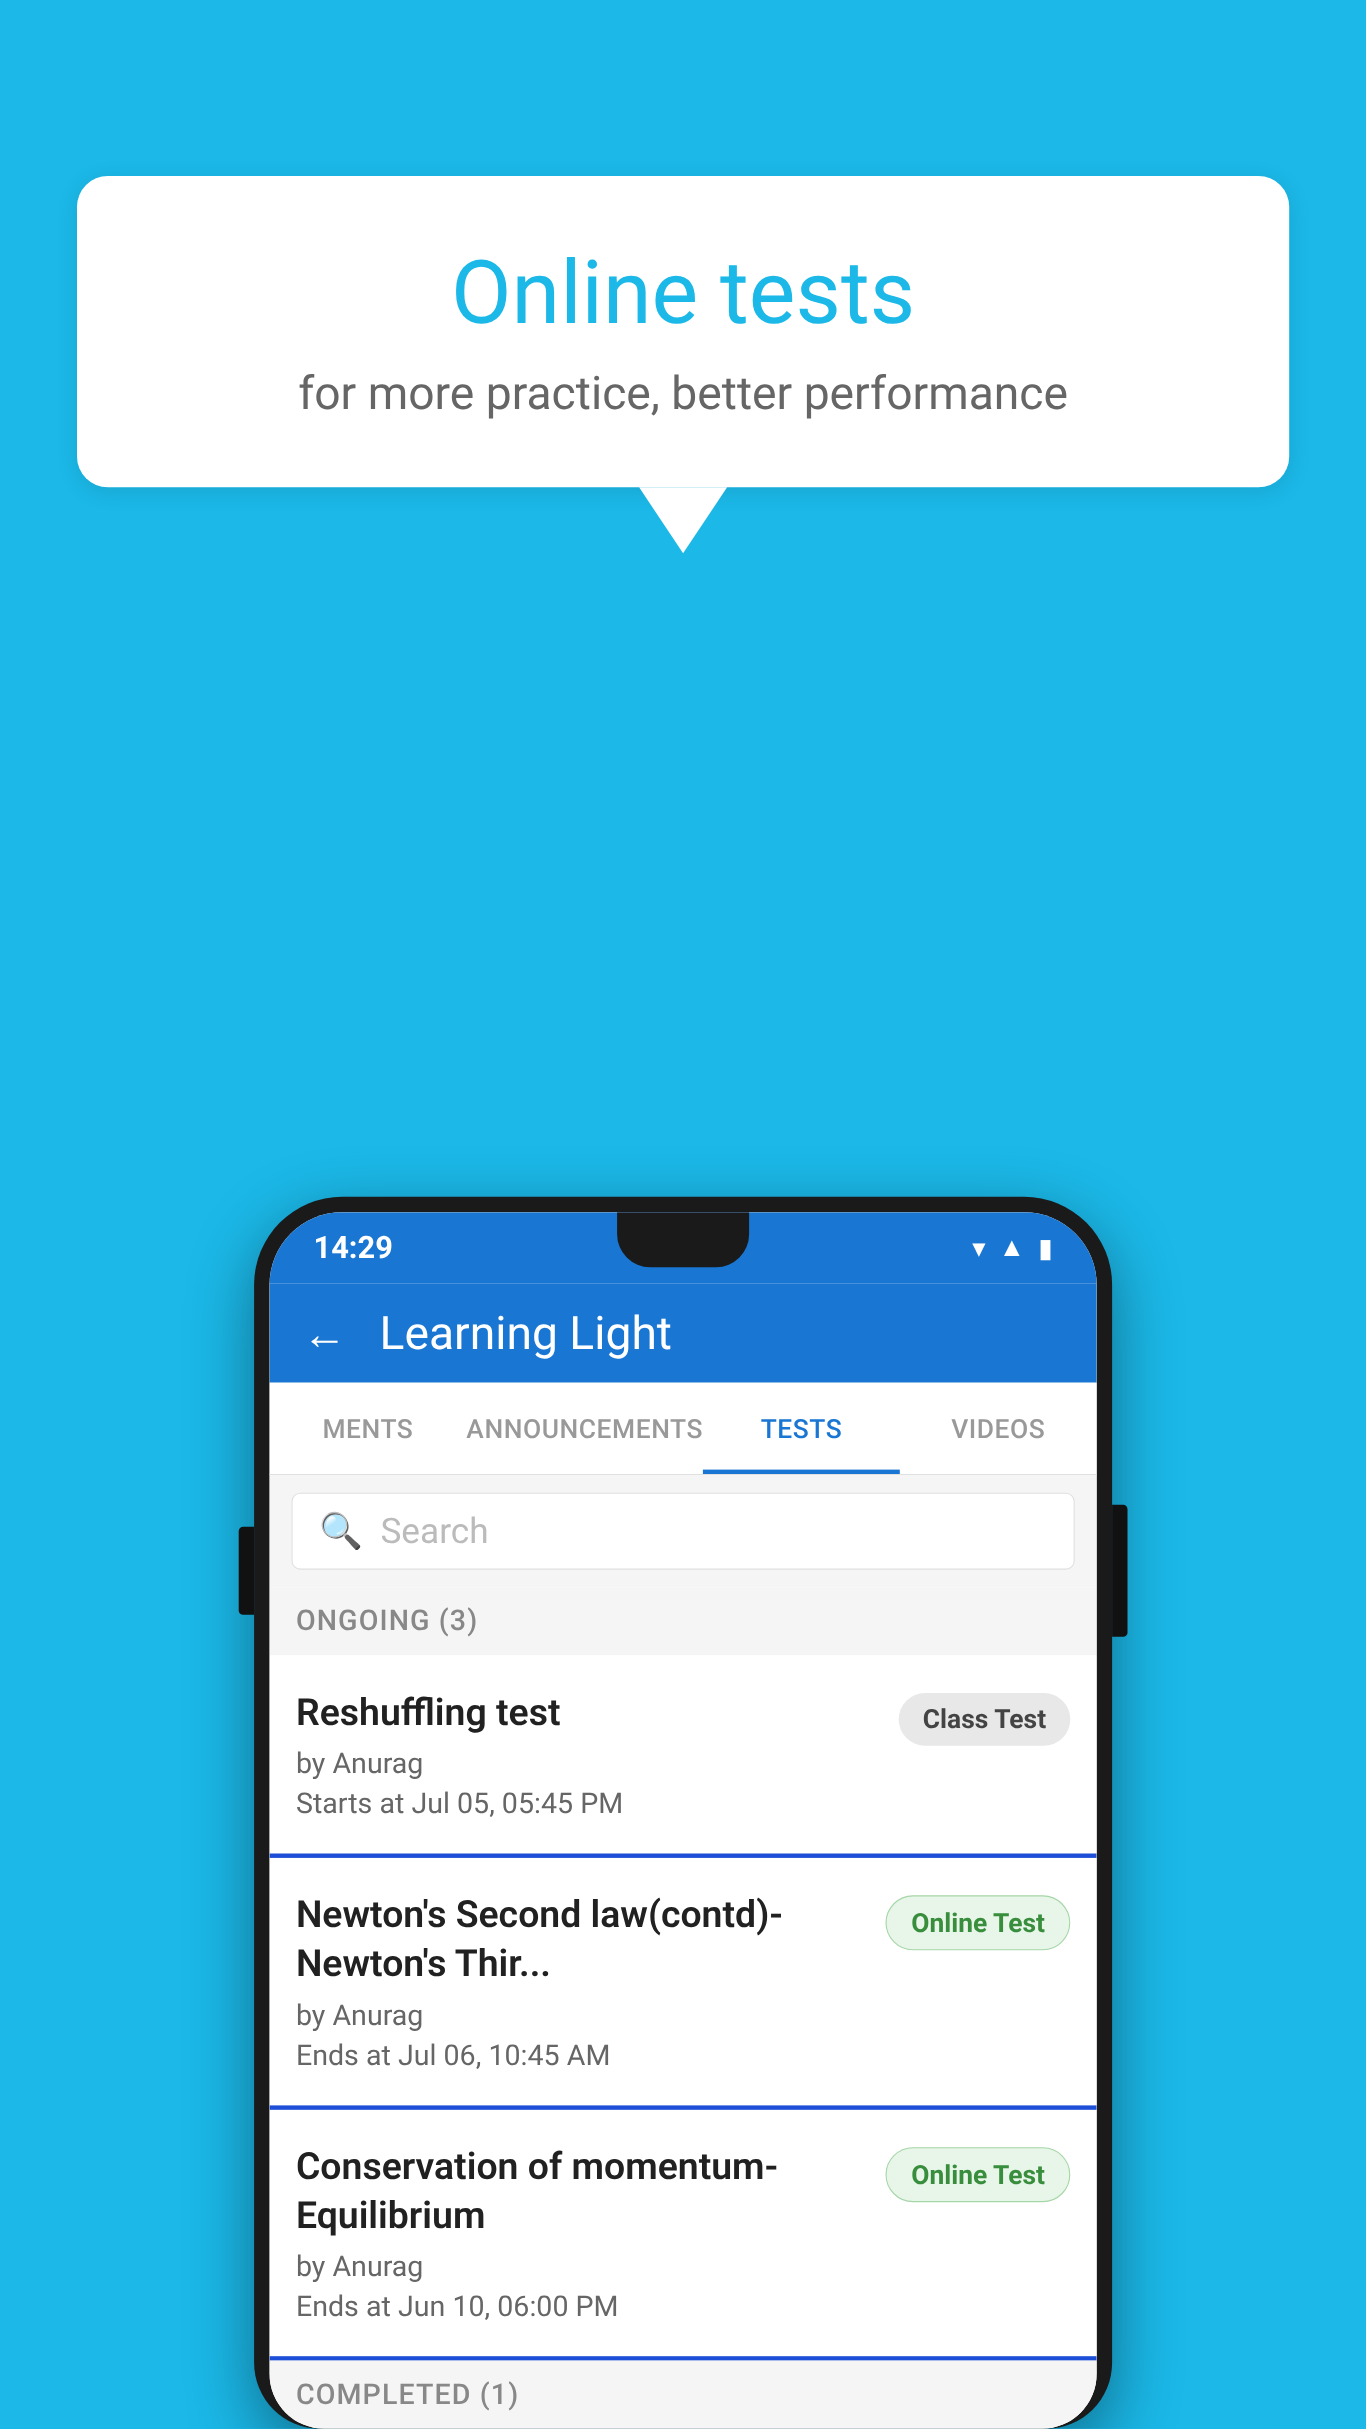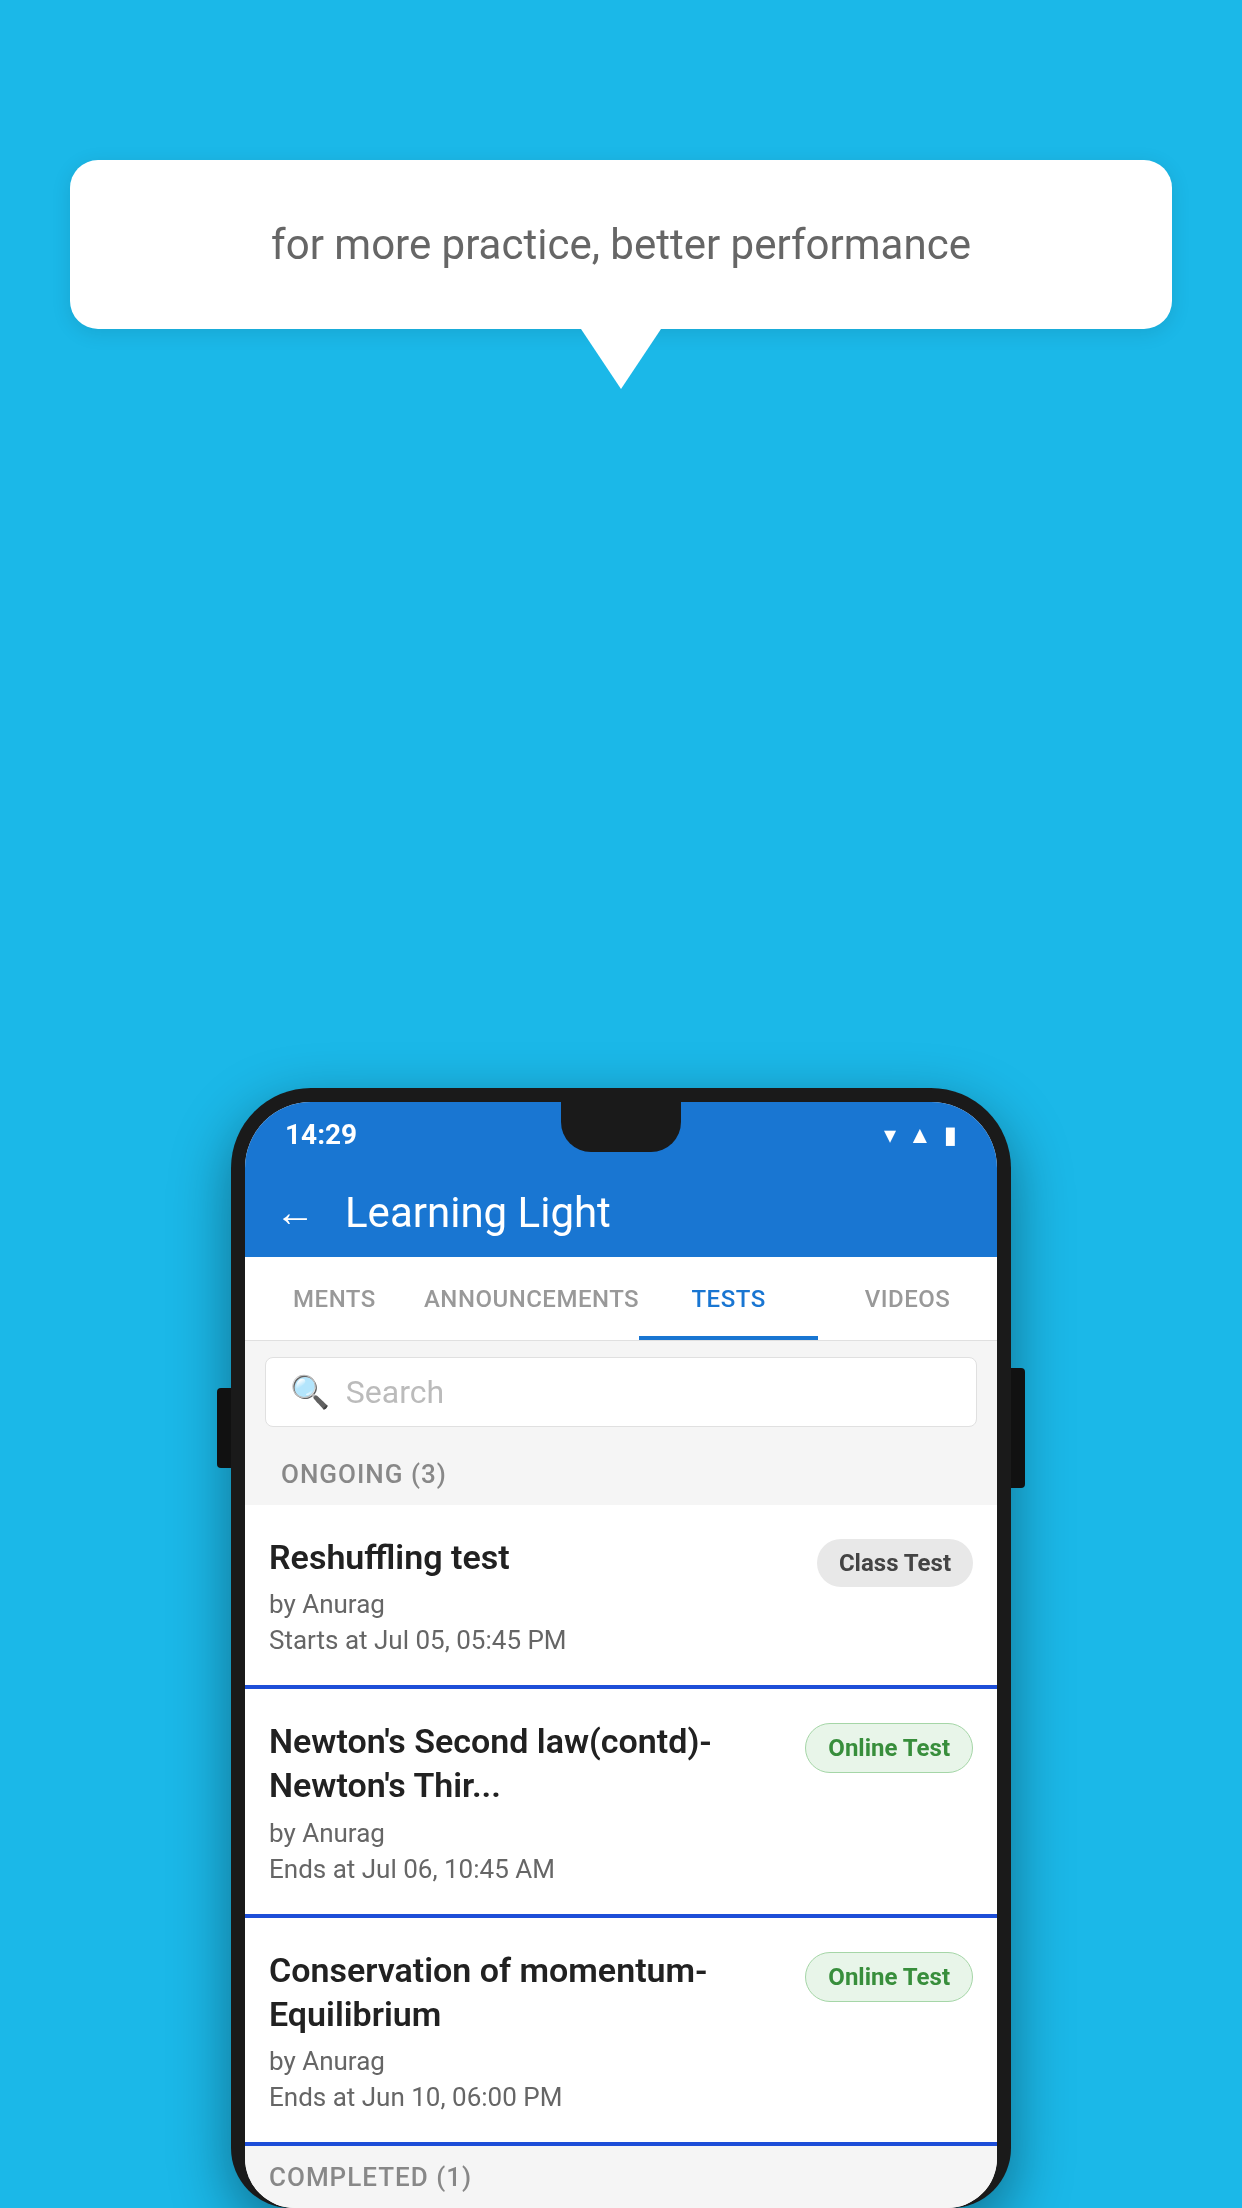--- a/index.html
+++ b/index.html
@@ -225,21 +225,21 @@
     }
 
     .search-placeholder {
       color: #bbb;
       font-size: 32px;
     }
 
     
     .section-header {
       background: #f5f5f5;
-      padding: 16px 36px;
+      padding: 16px 24px;
     }
 
     .section-label {
       color: #888;
       font-size: 26px;
       font-weight: 500;
       letter-spacing: 1px;
     }
 
     
@@ -311,20 +311,21 @@
       font-size: 26px;
       font-weight: 500;
       letter-spacing: 1px;
     }
   </style>
 </head>
 <body>
 
 <div class="speech-bubble-container">
   <div class="speech-bubble">
+    <div class="speech-bubble-title">Online tests</div>
     <div class="speech-bubble-subtitle">for more practice, better performance</div>
   </div>
   <div class="speech-bubble-pointer"></div>
 </div>
 
 <div class="phone-wrapper">
   <div class="phone-frame">
     <div class="phone-screen">
 
       <div class="status-bar">

